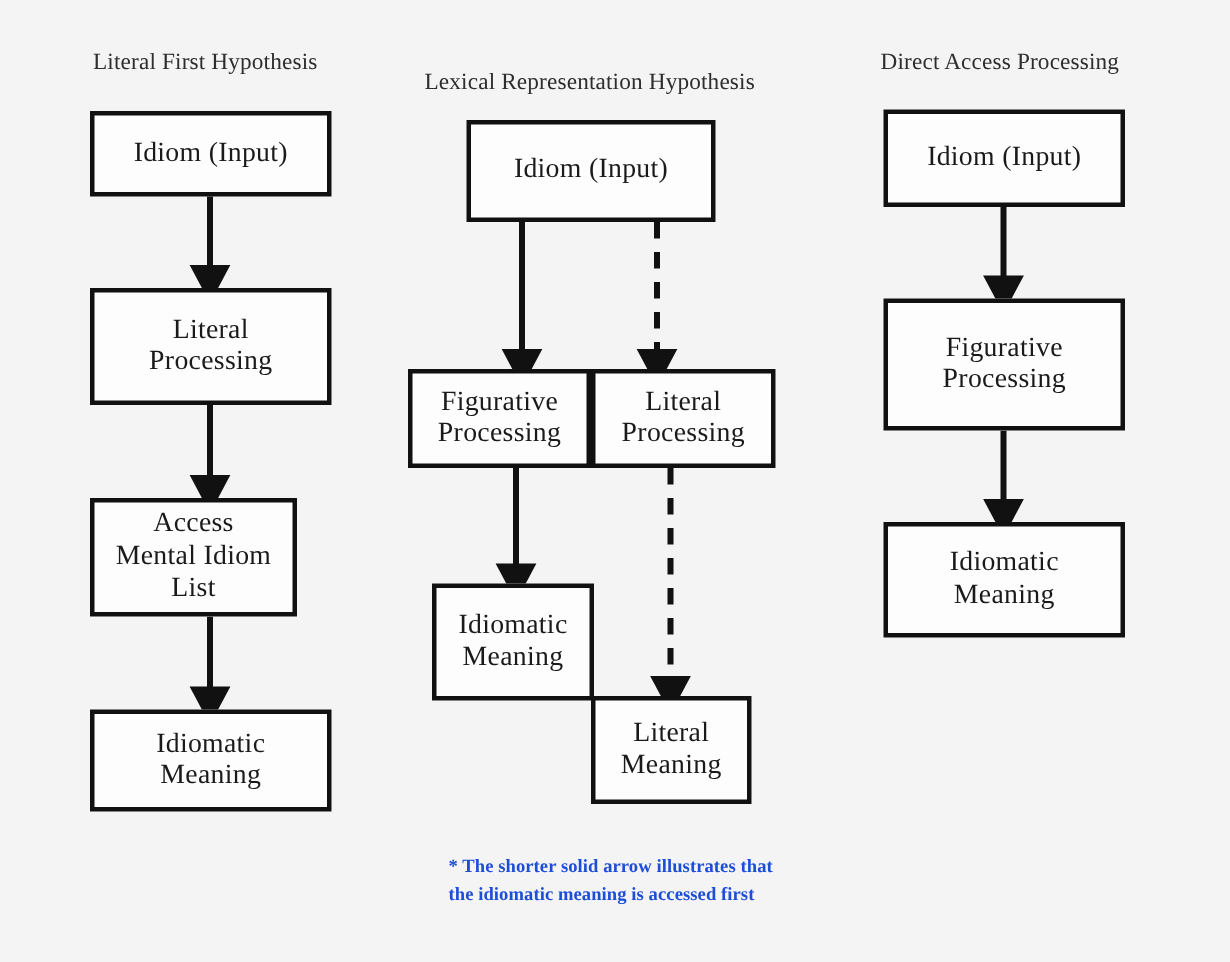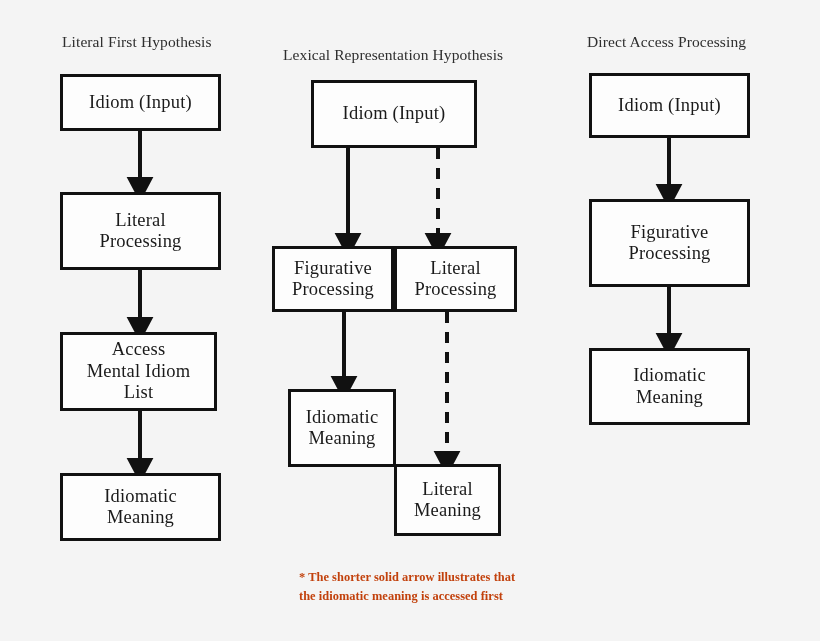--- a/index.html
+++ b/index.html
@@ -51,21 +51,21 @@
     width: 820px;
     height: 641px;
     pointer-events: none;
     overflow: visible;
   }
   .footnote {
     position: absolute;
     font-size: 12.4px;
     font-weight: bold;
     line-height: 1.5;
-    color: #c2410c;
+    color: #1d4ed8;
     white-space: pre-line;
     letter-spacing: 0.05px;
   }
 </style>
 </head>
 <body>
 
 <div id="diagram">
 
   <div class="col-title" style="left:62px; top:33px;">Literal First Hypothesis</div>
@@ -95,21 +95,21 @@
   </svg>
 
   <div class="node" style="left:60px; top:74px; width:161px; height:57px;">
     <span class="label">Idiom (Input)</span>
   </div>
 
   <div class="node" style="left:60px; top:192px; width:161px; height:78px;">
     <span class="label">Literal<br>Processing</span>
   </div>
 
-  <div class="node" style="left:60px; top:332px; width:157px; height:79px;">
+  <div class="node" style="left:60px; top:332px; width:138px; height:79px;">
     <span class="label">Access<br>Mental Idiom<br>List</span>
   </div>
 
   <div class="node" style="left:60px; top:473px; width:161px; height:68px;">
     <span class="label">Idiomatic<br>Meaning</span>
   </div>
 
   <div class="node" style="left:311px; top:80px; width:166px; height:68px;">
     <span class="label">Idiom (Input)</span>
   </div>

